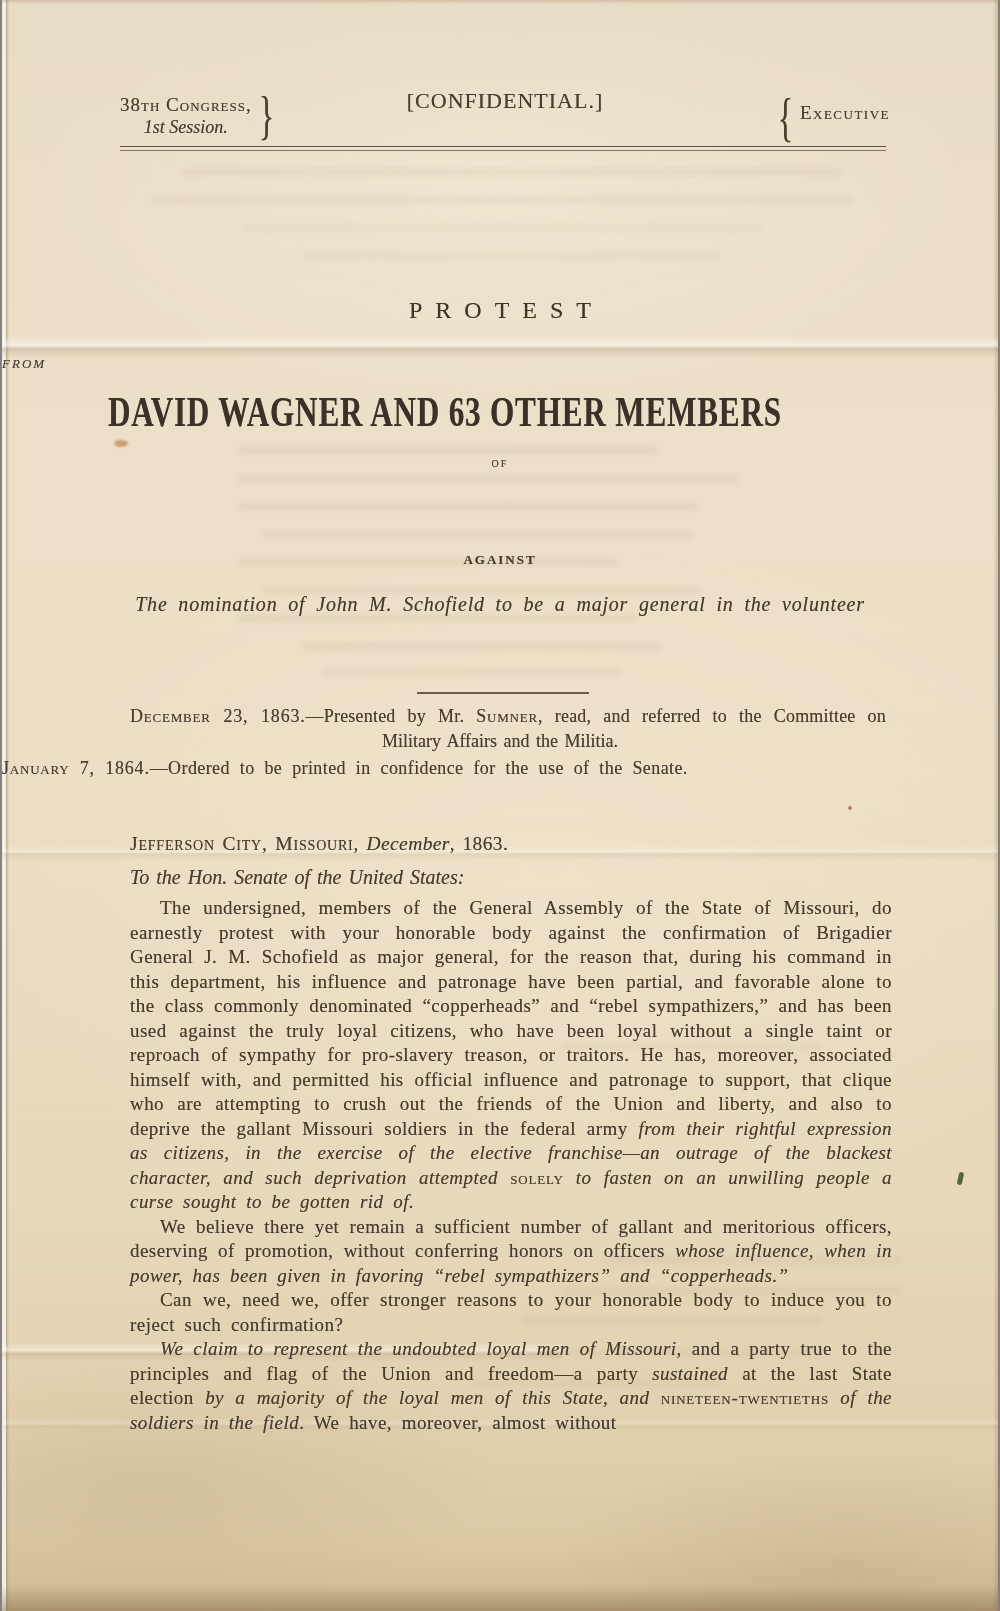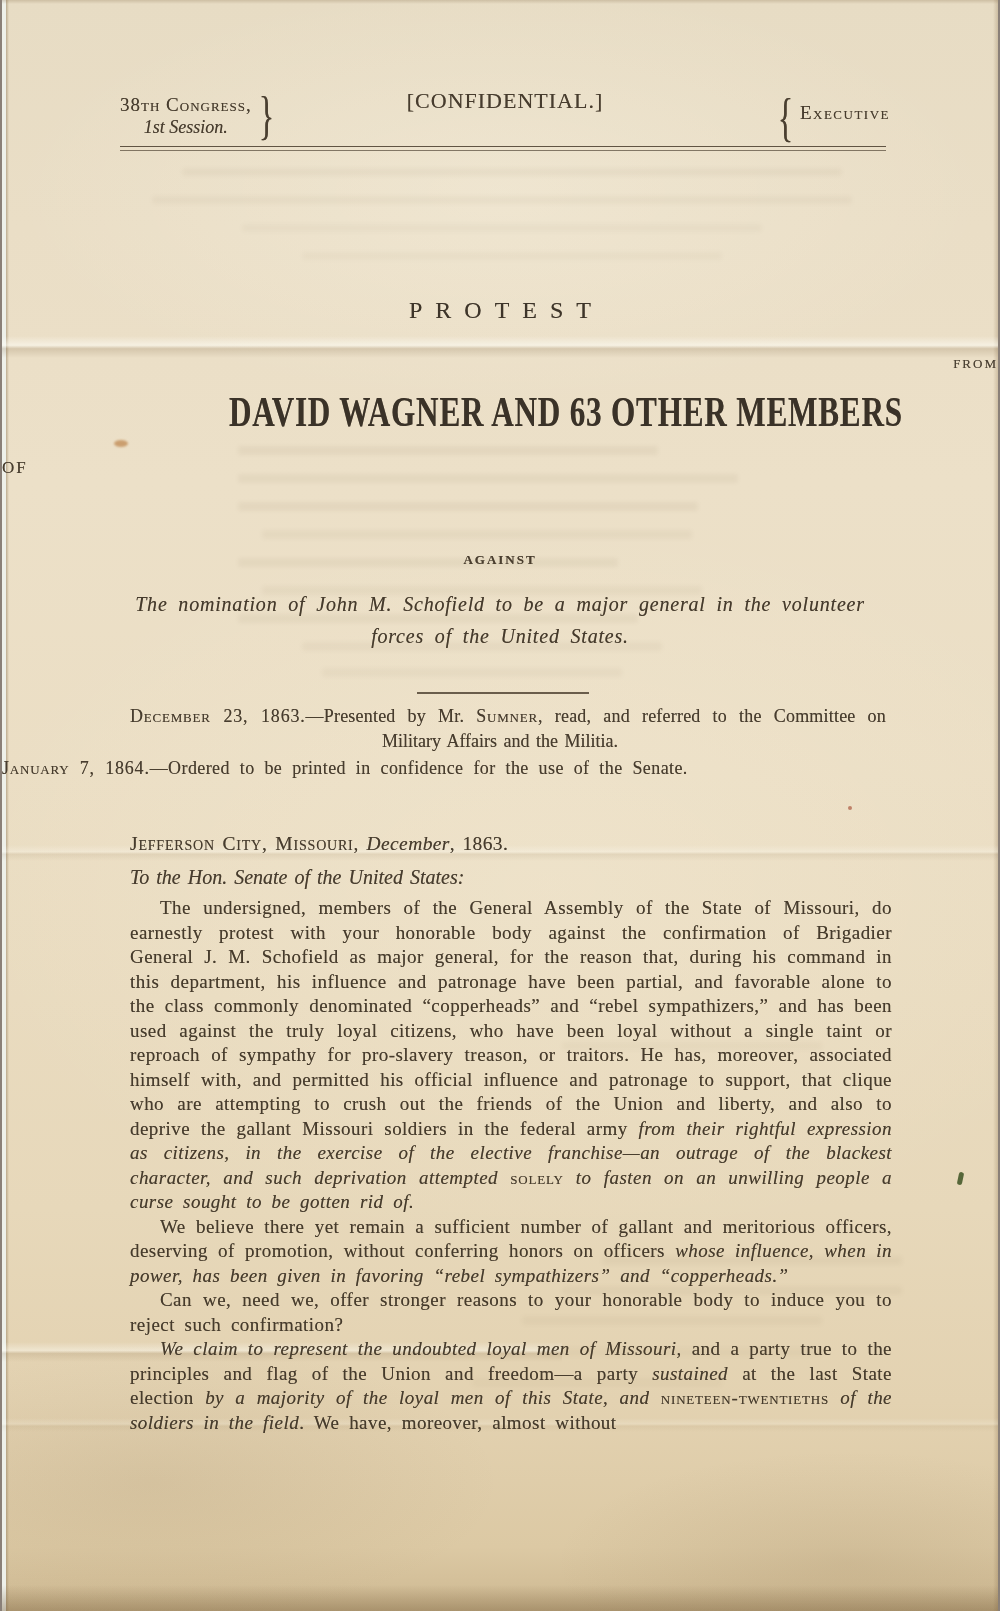--- a/index.html
+++ b/index.html
@@ -47,26 +47,26 @@
   .mast-center{position:absolute;left:0;right:0;top:2px;text-align:center;font-size:22px;letter-spacing:1px;}
   .mast-right{position:absolute;right:0;top:2px;display:flex;align-items:flex-start;}
   .mast-exec{font-variant:small-caps;font-size:19px;letter-spacing:1.5px;margin-top:14px;}
 
   .double-rule{position:absolute;top:146px;left:118px;width:766px;height:3px;
     border-top:1px solid rgba(72,60,44,.85);border-bottom:1px solid rgba(72,60,44,.65);}
 
   
   .t-protest{position:absolute;top:297px;left:0;right:0;text-align:center;
     font-size:24px;letter-spacing:13px;text-indent:13px;color:#3e352a;}
-  .t-from{position:absolute;top:356px;left:0;right:0;text-align:right;
-    font-size:13px;letter-spacing:2px;color:#4a4033;}
-  .t-headline{position:absolute;top:388px;left:11px;right:0;text-align:right;white-space:nowrap;}
+  .t-from{position:absolute;top:356px;left:0;right:0;text-align:left;
+    font-size:13px;letter-spacing:2px;color:#4a4033;font-style:italic;}
+  .t-headline{position:absolute;top:388px;left:11px;right:0;text-align:left;white-space:nowrap;}
   .t-headline span{display:inline-block;transform:scale(.78,1.05);transform-origin:center;
     font-size:40px;font-weight:700;letter-spacing:1px;color:#3a3228;}
-  .t-of{position:absolute;top:458px;left:0;right:0;text-align:left;font-size:17px;letter-spacing:2px;}
+  .t-of{position:absolute;top:458px;left:0;right:0;text-align:center;font-size:10px;letter-spacing:2px;}
   .t-leg{position:absolute;top:492px;left:0;right:0;text-align:center;white-space:nowrap;}
   .t-leg span{display:inline-block;transform:scaleX(.92);transform-origin:center;
     font-size:27px;letter-spacing:2px;color:#3c342a;}
   .t-against{position:absolute;top:552px;left:0;right:0;text-align:center;
     font-size:13px;font-weight:700;letter-spacing:2px;}
   .t-subj{position:absolute;top:588px;left:100px;right:100px;text-align:center;
     font-style:italic;font-size:20px;line-height:32px;letter-spacing:.8px;word-spacing:5px;color:#453a2c;}
 
   .short-rule{position:absolute;top:692px;left:415px;width:172px;height:2px;background:rgba(72,60,44,.8);}
 
@@ -142,21 +142,20 @@
 
   <div class="double-rule"></div>
 
   <div class="t-protest ink">PROTEST</div>
   <div class="t-from ink">FROM</div>
   <div class="t-headline ink"><span>DAVID WAGNER AND 63 OTHER MEMBERS</span></div>
   <div class="t-of ink">OF</div>
   <div class="t-against ink">AGAINST</div>
   <div class="t-subj ink">
     <div>The nomination of John M. Schofield to be a major general in the volunteer</div>
-    <div>forces of the United States.</div>
   </div>
 
   <div class="short-rule"></div>
 
   <div class="note1 ink"><span class="seg-sc">December 23, 1863.</span><span>—Presented by Mr. </span><span class="seg-sc">Sumner</span><span>, read, and referred to the Committee on</span></div>
   <div class="note1b ink"><span>Military Affairs and the Militia.</span></div>
   <div class="note2 ink"><span class="seg-sc">January 7, 1864.</span><span>—Ordered to be printed in confidence for the use of the Senate.</span></div>
 
   <div class="dateline ink"><span class="seg-sc">Jefferson City, Missouri,</span><span> </span><span class="seg-i">December</span><span>, 1863.</span></div>
   <div class="salutation ink"><span class="seg-i">To the Hon. Senate of the United States:</span></div>

